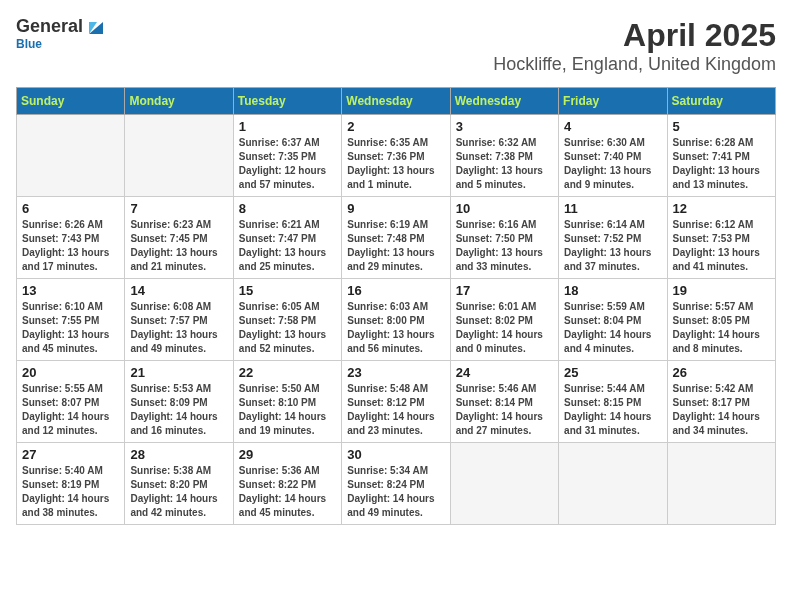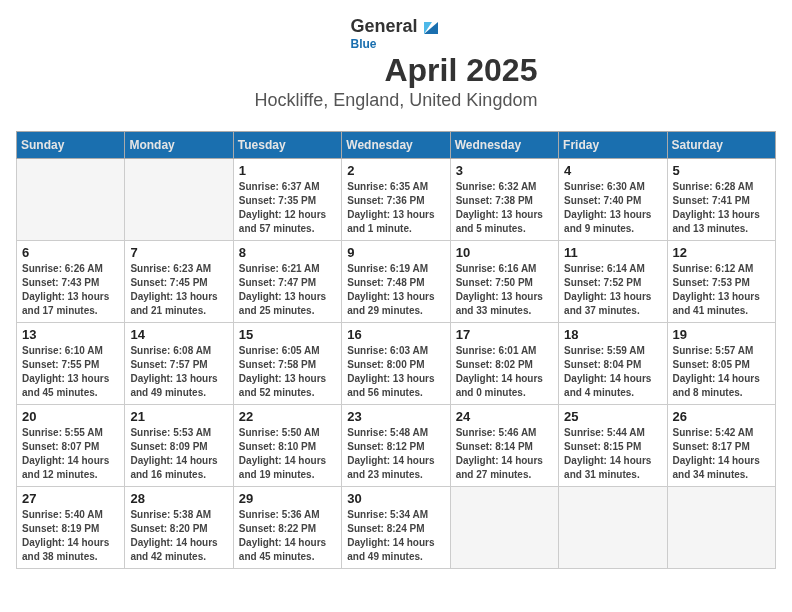--- a/index.html
+++ b/index.html
@@ -6,23 +6,22 @@
     body {
       font-family: Arial, sans-serif;
       background: #fff;
       width: 792px;
       min-height: 612px;
       padding: 16px;
     }
     .header {
       display: flex;
       justify-content: space-between;
-      align-items: center;
-      margin-bottom: 20px;
-      flex-direction: column;
+      align-items: flex-start;
+      margin-bottom: 12px;
     }
     .logo {
       display: flex;
       align-items: center;
     }
     .logo-text-general {
       font-size: 18px;
       font-weight: bold;
       color: #333;
       line-height: 1.1;
@@ -59,21 +58,21 @@
       font-size: 18px;
       color: #555;
     }
     .calendar {
       width: 100%;
       border-collapse: collapse;
       font-size: 11px;
     }
     .calendar th {
       background: #1a6faf;
-      color: #e5e5e5;
+      color: #bef264;
       padding: 6px 4px;
       text-align: left;
       font-size: 12px;
       font-weight: bold;
       border: 1px solid #aaa;
     }
     .calendar td {
       border: 1px solid #ccc;
       vertical-align: top;
       padding: 4px 5px;

